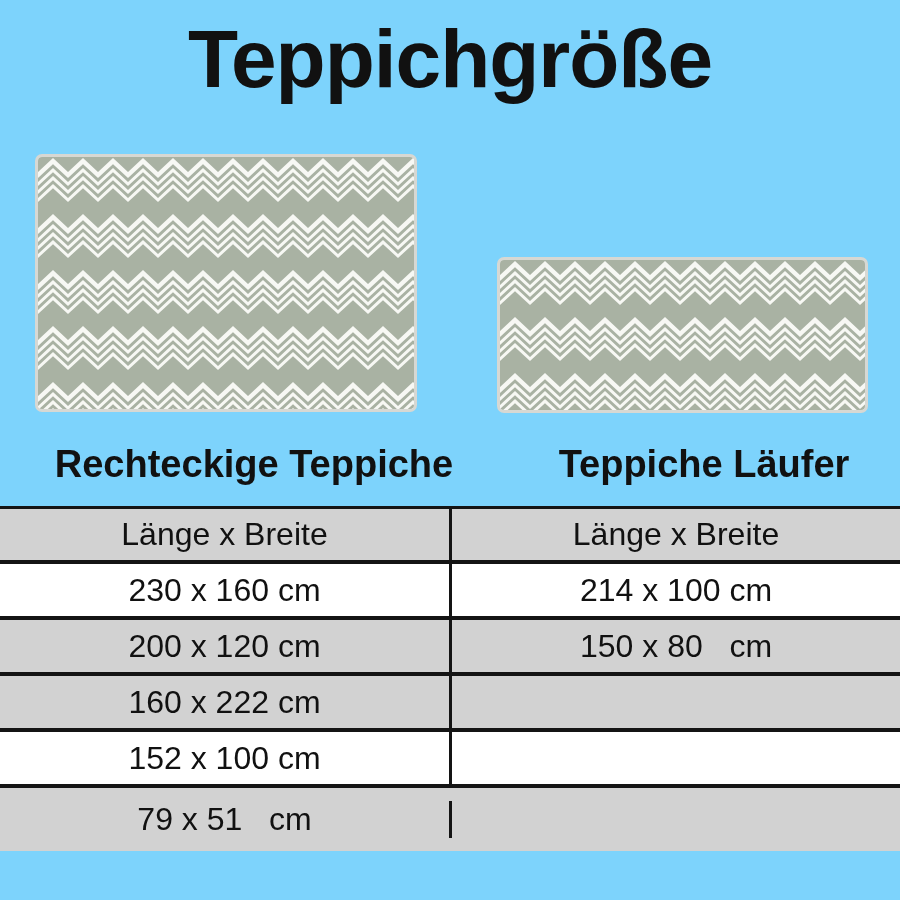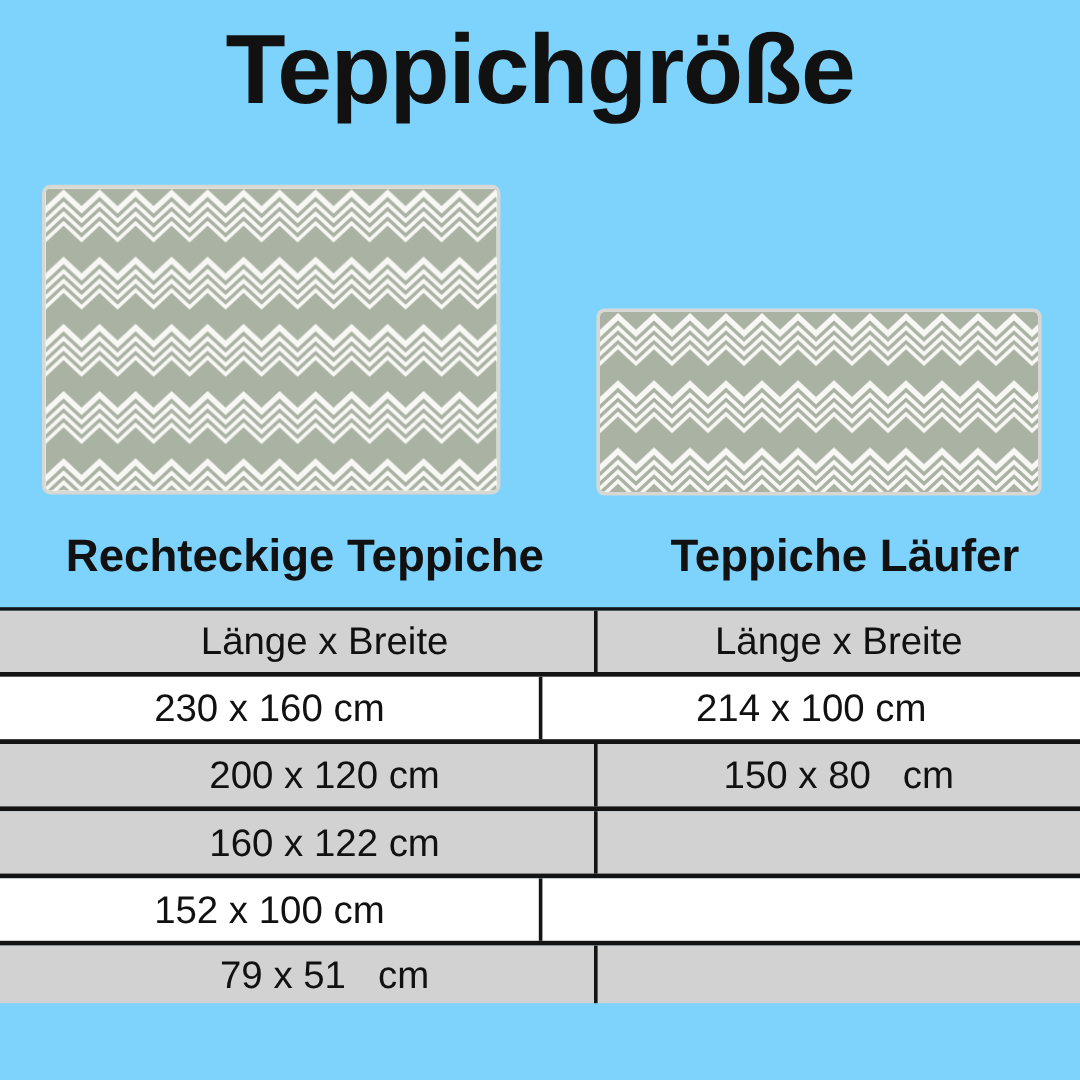--- a/index.html
+++ b/index.html
@@ -67,22 +67,22 @@
   }
   .trow {
     display: flex;
     width: 100%;
     border-bottom: 4px solid var(--table-line, #141414);
     box-sizing: border-box;
   }
   .trow:last-child { border-bottom: none; }
   .trow.header { height: 55px; }
   .trow.body   { height: 56px; }
-  .trow:last-child.body { height: 48px; }
-  .trow.gray  { background: var(--table-gray, #d2d2d2); padding-left: 46px; }
+  .trow:last-child.body { height: 63px; align-items: center; }
+  .trow.gray  { background: var(--table-gray, #d2d2d2); }
   .trow.white { background: #ffffff; }
   .tcell {
     display: flex;
     align-items: center;
     justify-content: center;
     font-size: 32px;
     font-weight: 400;
     color: var(--text, #161616);
     white-space: pre;
     box-sizing: border-box;
@@ -138,21 +138,21 @@
       <div class="tcell right">214 x 100 cm</div>
     </div>
 
     <div class="trow body gray">
       <div class="tcell left">200 x 120 cm</div>
       <div class="tcell right">150 x 80   cm</div>
     </div>
 
 
     <div class="trow body gray">
-      <div class="tcell left">160 x 122 cm</div>
+      <div class="tcell left">160 x 222 cm</div>
       <div class="tcell right"></div>
     </div>
 
     <div class="trow body white">
       <div class="tcell left">152 x 100 cm</div>
       <div class="tcell right"></div>
     </div>
 
     <div class="trow body gray">
       <div class="tcell left">79 x 51   cm</div>

